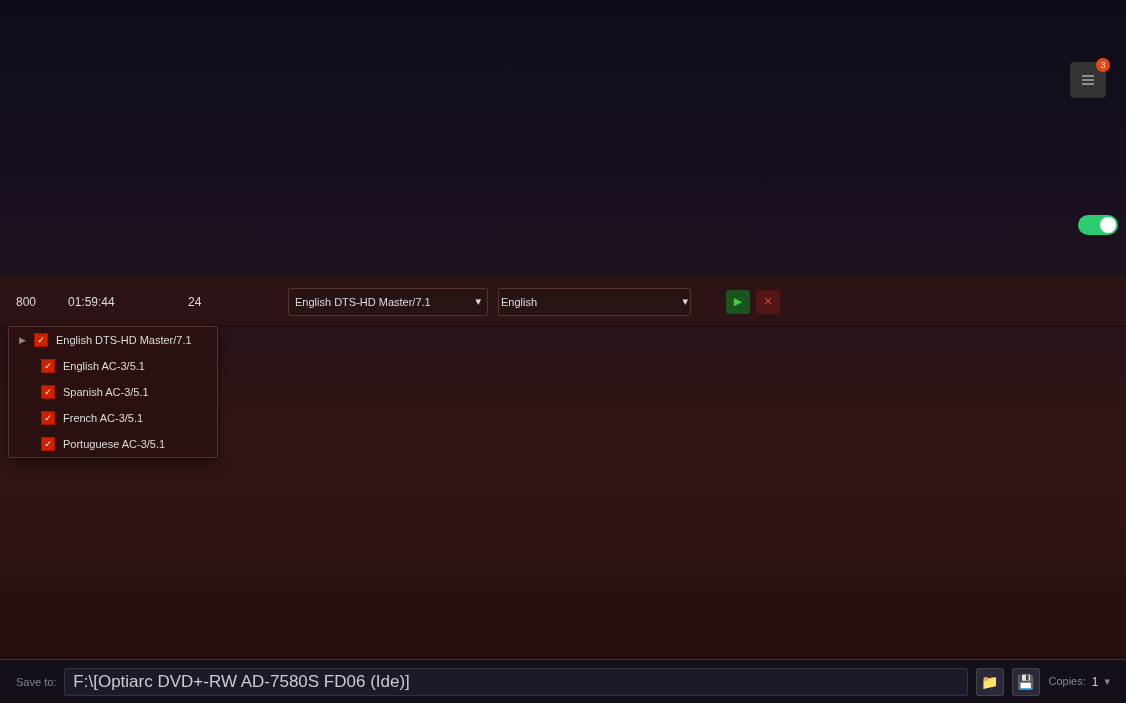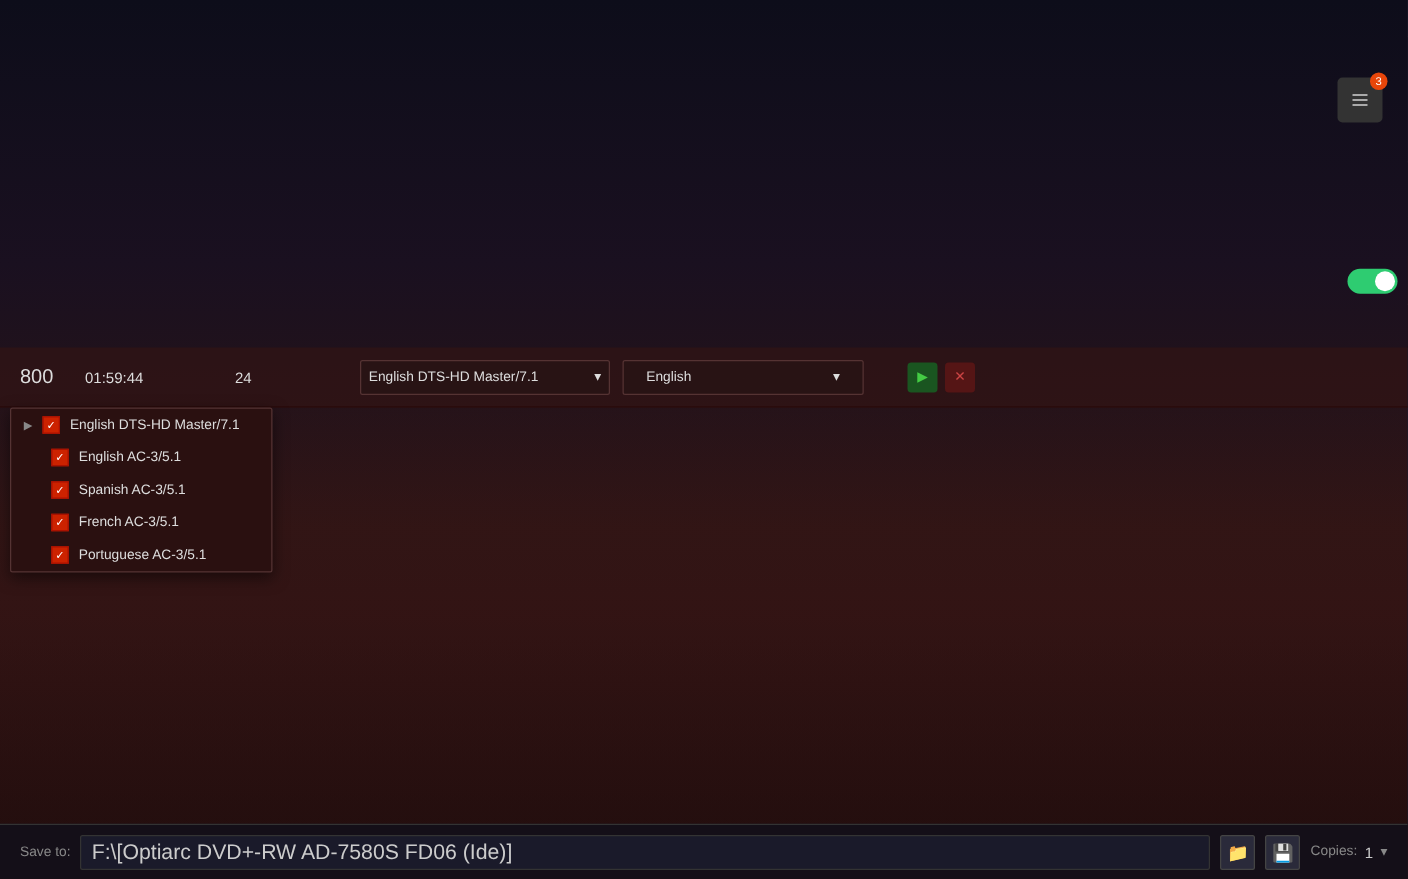--- a/index.html
+++ b/index.html
@@ -328,21 +328,21 @@
       display: flex;
       align-items: center;
       padding: 0 8px;
       border-bottom: 1px solid #2a0a0a;
       position: relative;
     }
     .data-cell {
       display: flex;
       align-items: center;
     }
-    .cell-id { width: 60px; font-size: 16px; color: #ddd; padding-left: 8px; }
+    .cell-id { width: 60px; font-size: 12px; color: #ddd; padding-left: 8px; }
     .cell-runtime { width: 120px; font-size: 12px; color: #ddd; }
     .cell-chapter { width: 100px; font-size: 12px; color: #ddd; }
     .cell-audio { width: 210px; position: relative; }
     .cell-subtitle { width: 220px; position: relative; }
     .cell-actions { display: flex; gap: 6px; }
 
     .select-box {
       width: 200px;
       height: 28px;
       background: rgba(40,20,20,0.9);
@@ -356,21 +356,21 @@
       justify-content: space-between;
       border-radius: 2px;
     }
     .select-box-subtitle {
       width: 193px;
       height: 28px;
       background: rgba(40,20,20,0.9);
       border: 1px solid #553333;
       color: #ddd;
       font-size: 11px;
-      padding: 0 18px;
+      padding: 0 2px;
       cursor: pointer;
       display: flex;
       align-items: center;
       justify-content: space-between;
       border-radius: 2px;
     }
     .action-btn {
       width: 24px;
       height: 24px;
       border-radius: 3px;

